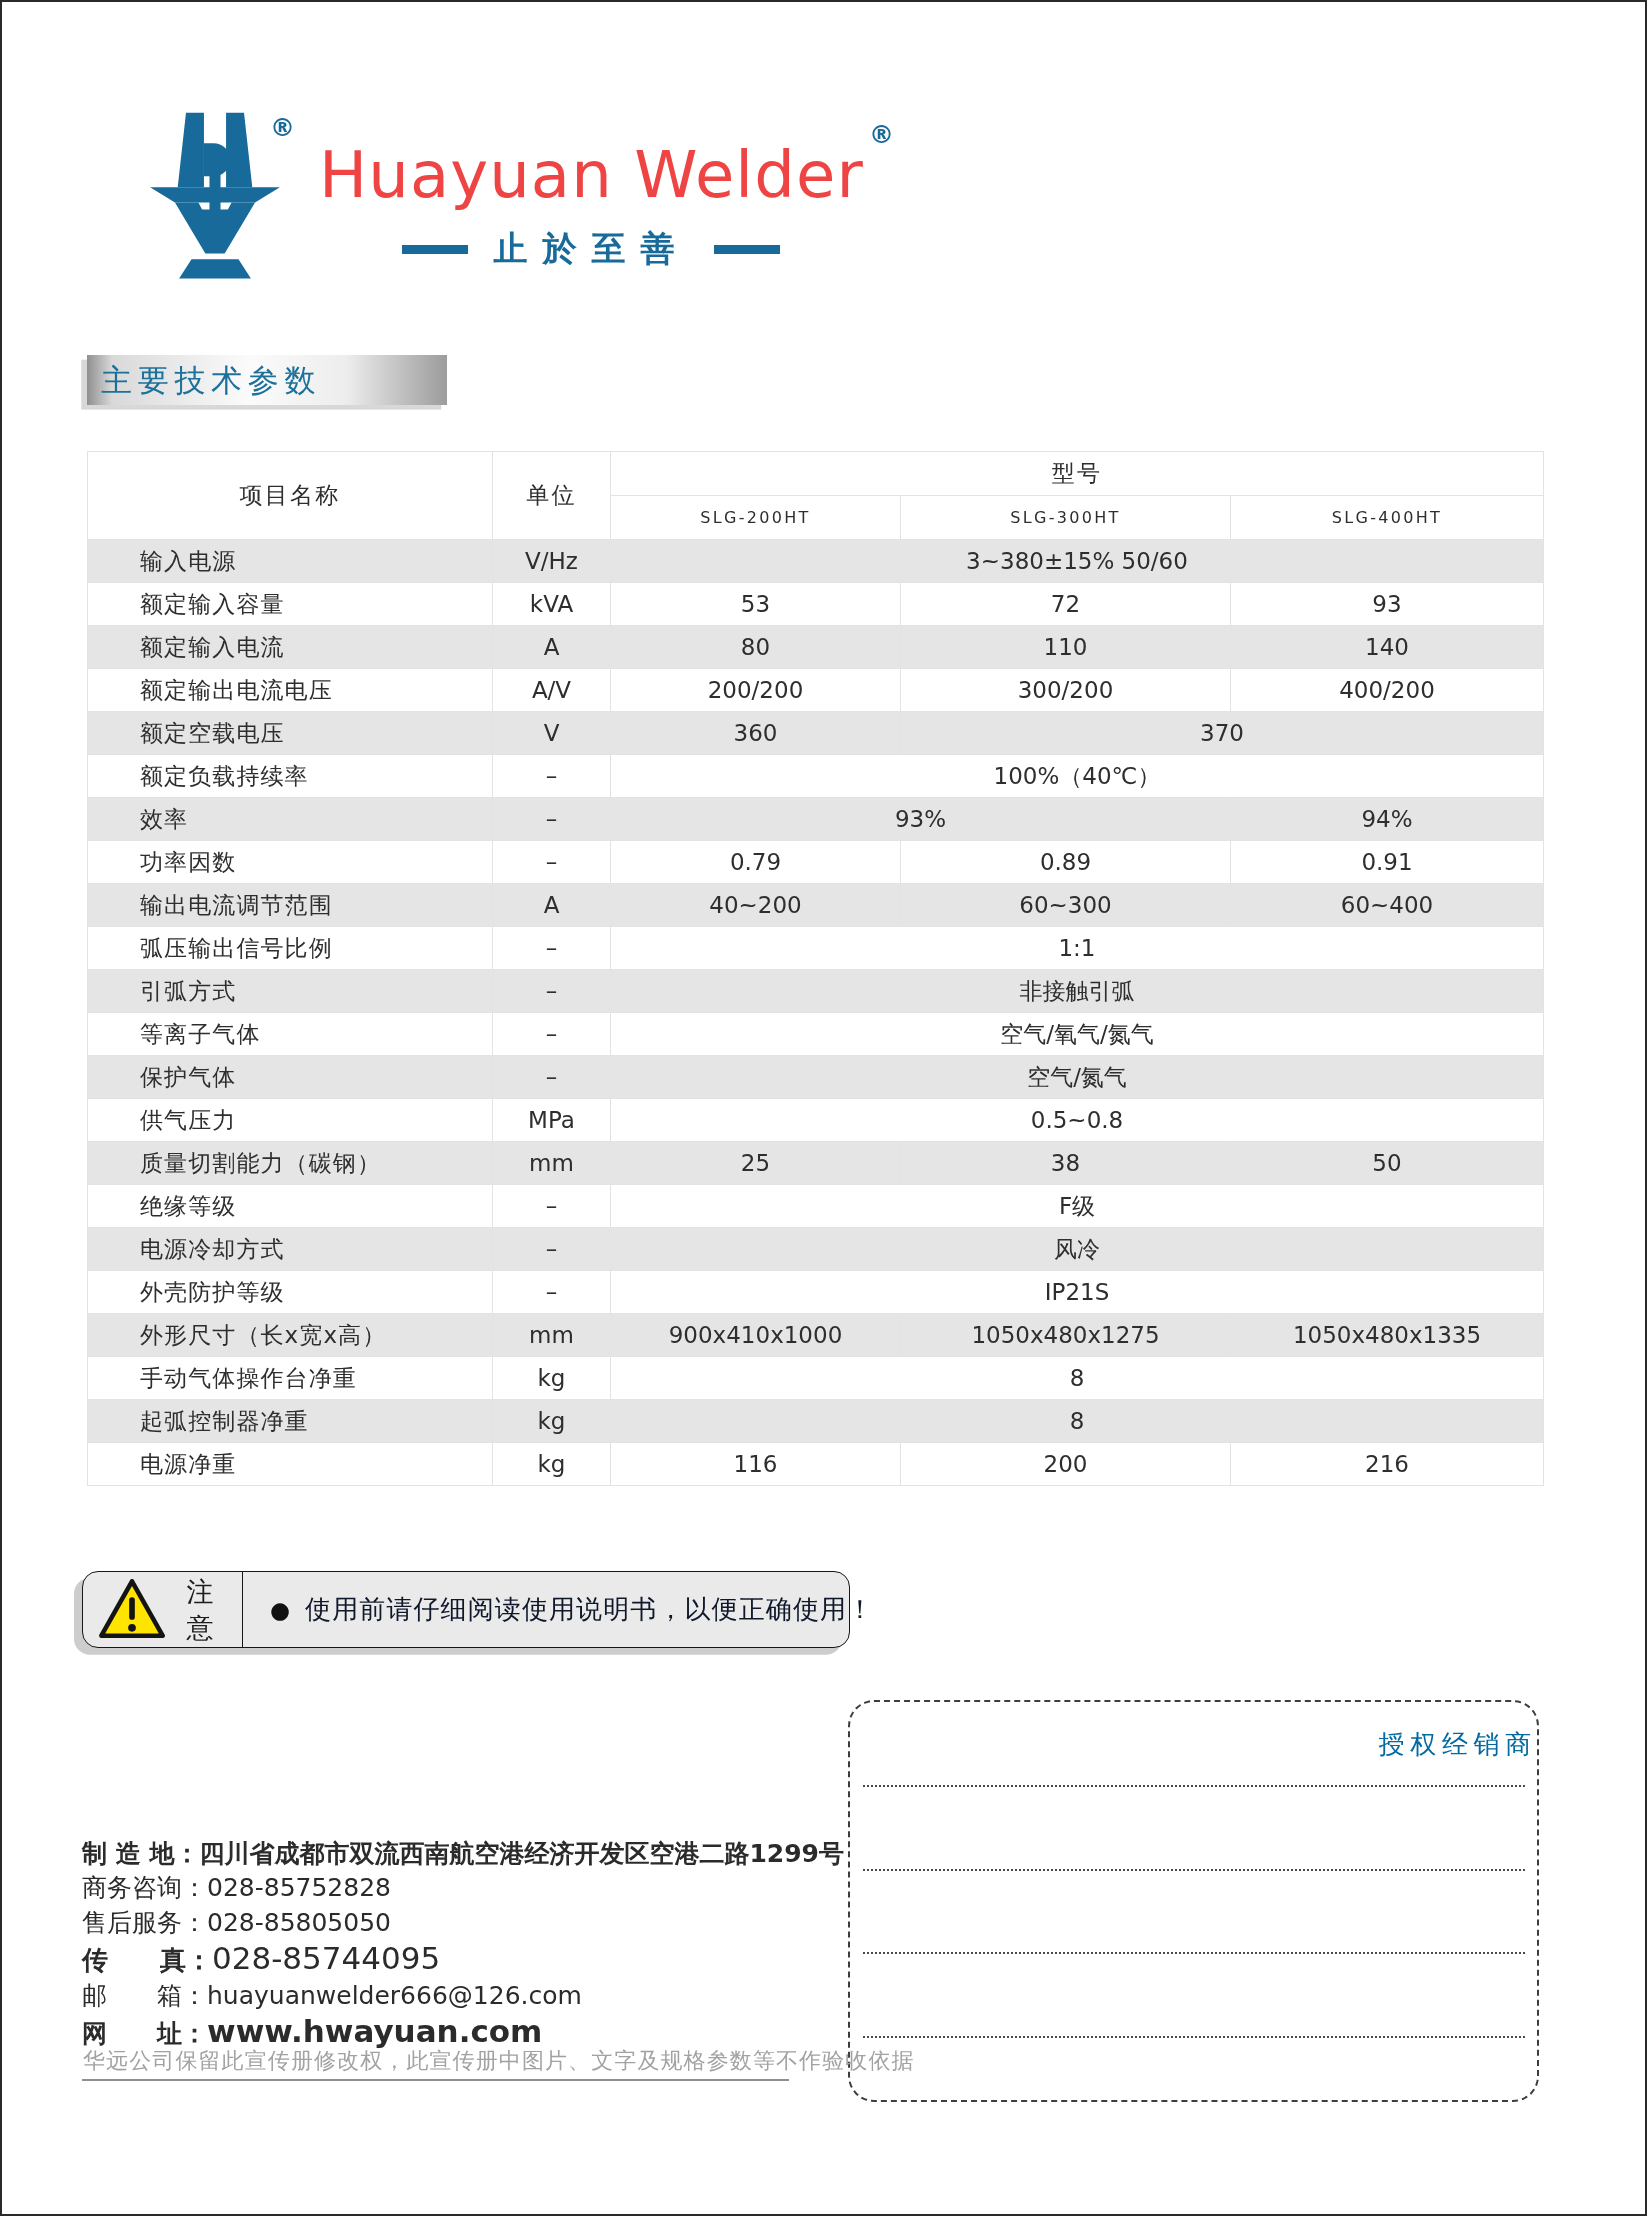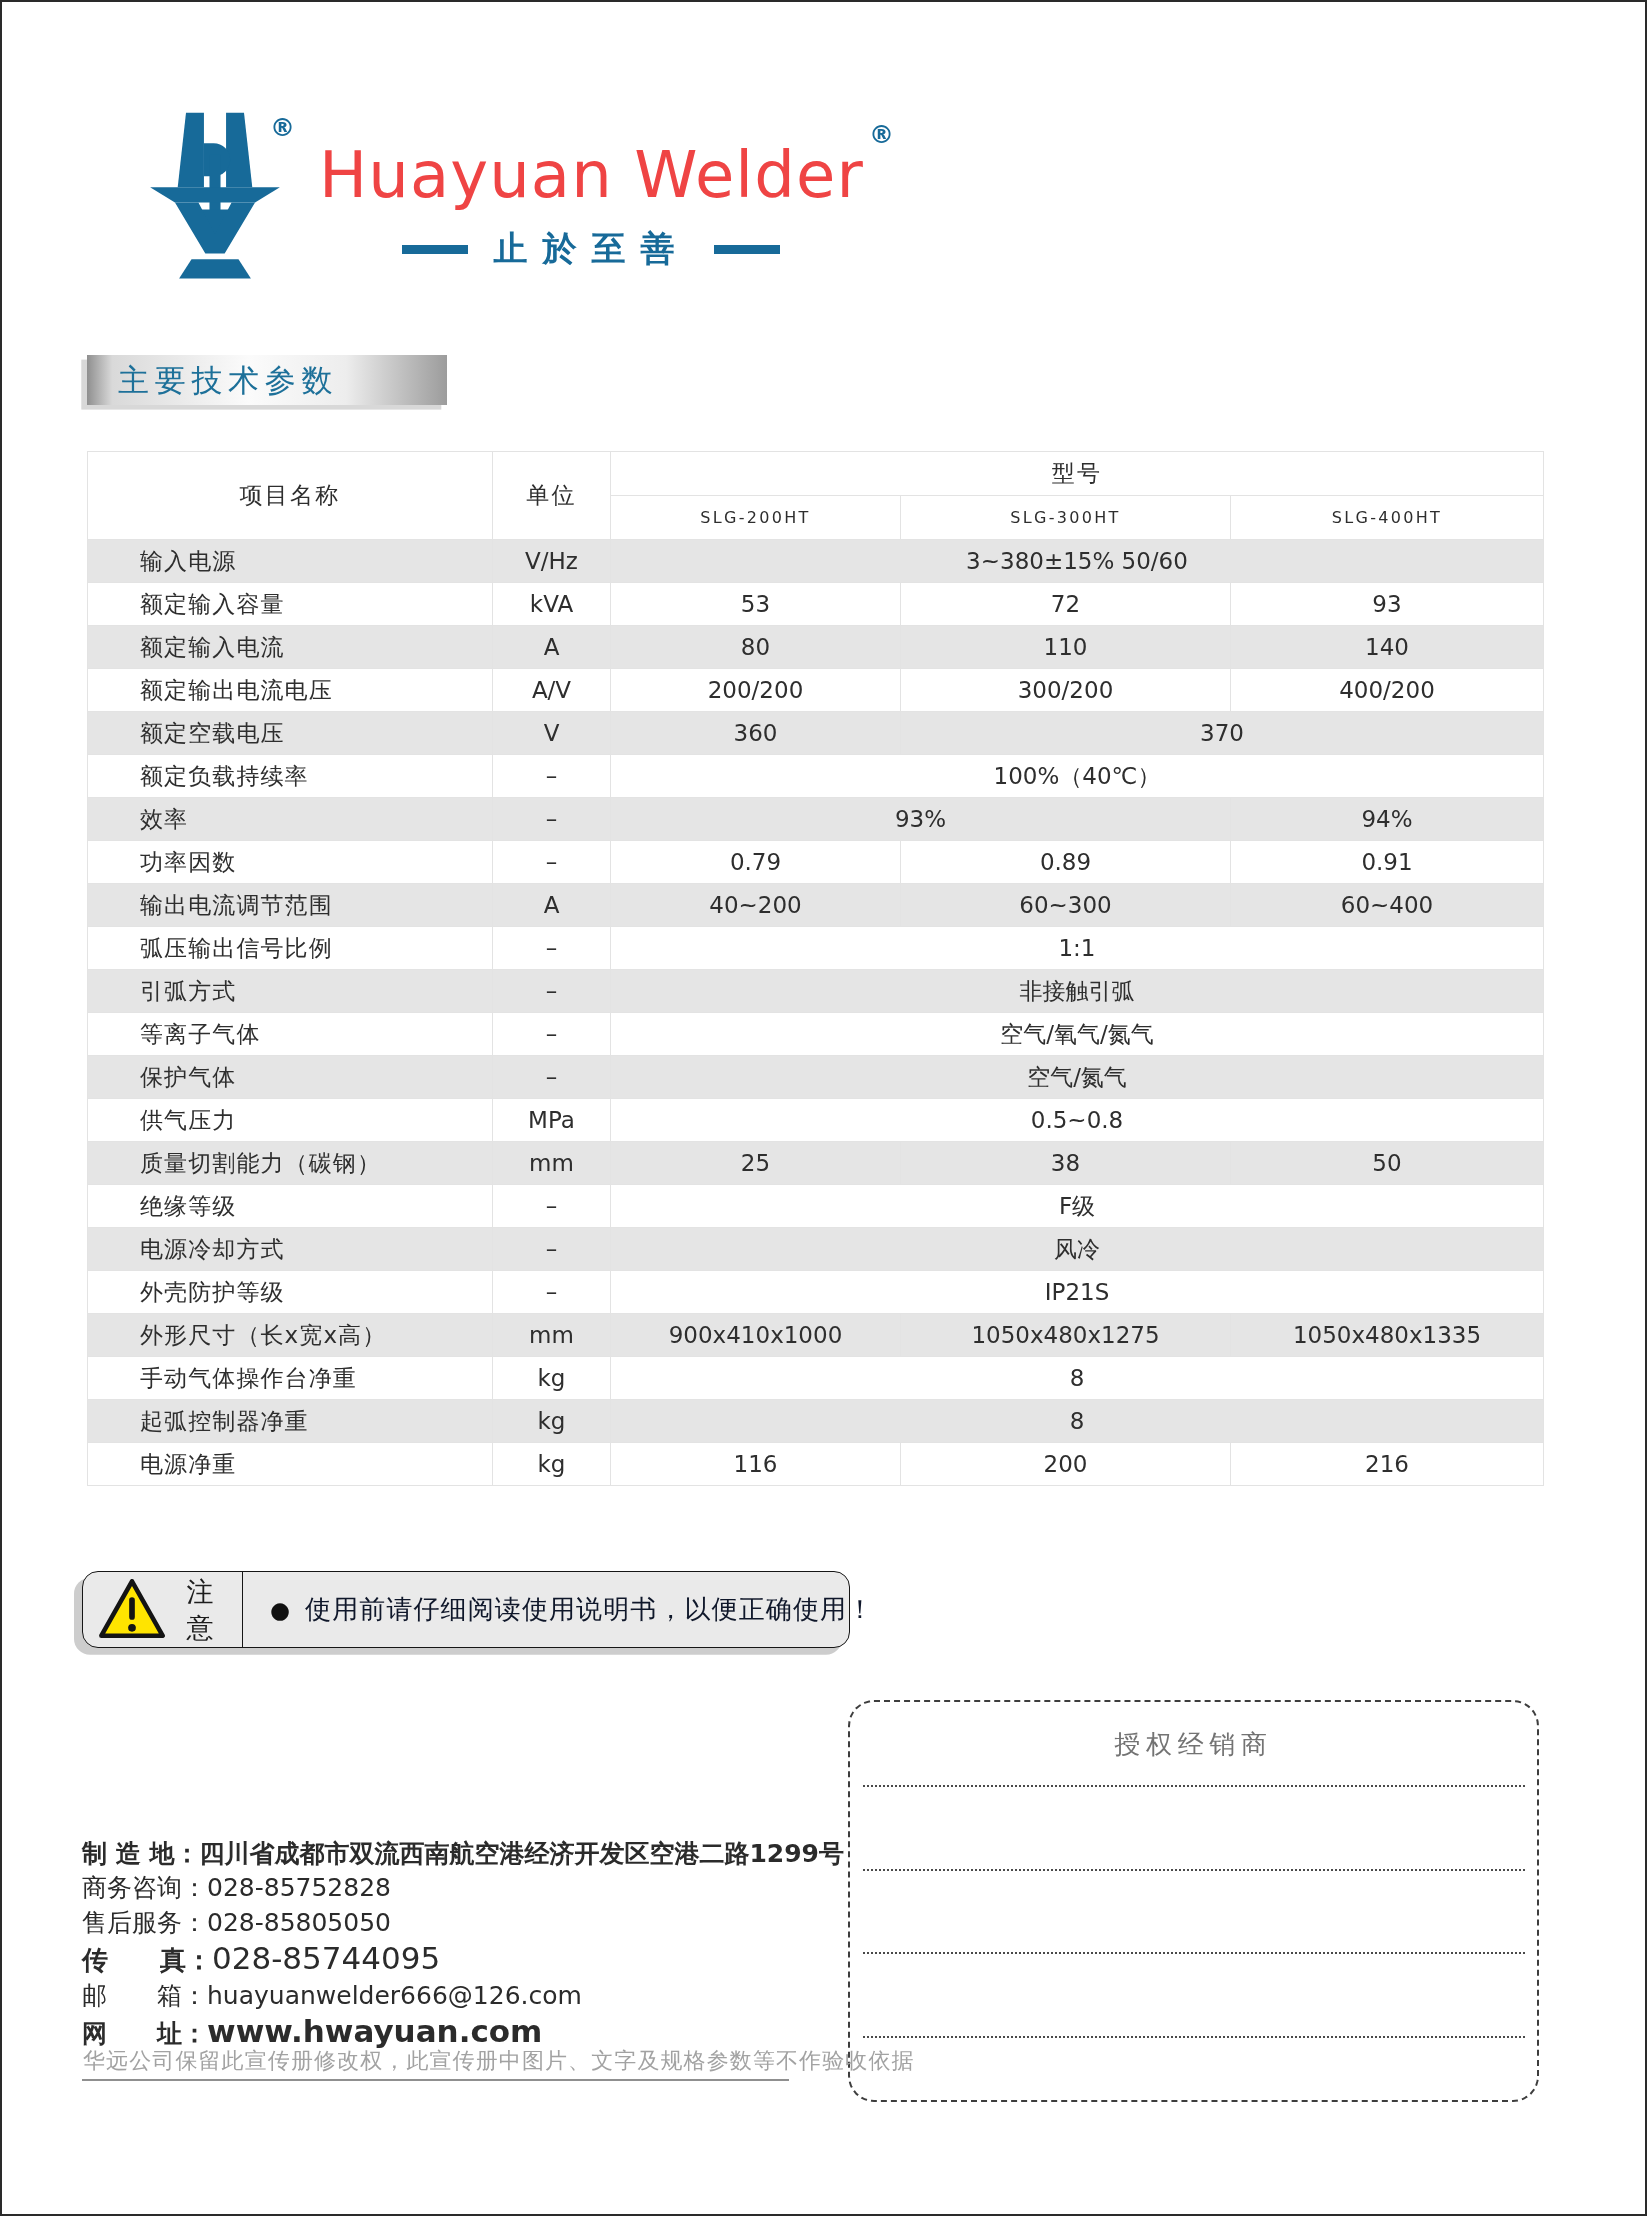--- a/index.html
+++ b/index.html
@@ -25,21 +25,21 @@
   .reg-mark.mark-r2{position:absolute;right:-30px;top:10.2px;font-size:25px;}
   .tagline-row{display:flex;align-items:center;justify-content:center;margin-top:19.4px;}
   .tagline-dash{width:66px;height:9.7px;background:#176a99;}
   .tagline{font-size:34px;color:#176a99;letter-spacing:15px;margin:0 25px;font-weight:600;}
 
   
   .banner{
     position:absolute;left:85px;top:353px;width:360px;height:50px;
     background:linear-gradient(90deg,#8f8f8f 0%,#d9d9d9 7%,#fbfbfb 45%,#ededed 72%,#9c9c9c 100%);
     box-shadow:-5.7px 4.6px 0 #d8d8d8;
-    line-height:50px;padding-left:31px;box-sizing:border-box;
+    line-height:50px;padding-left:14px;box-sizing:border-box;
   }
   .banner-title{font-size:31px;color:#1d7099;letter-spacing:5.7px;}
 
   
   .spec-table{
     position:absolute;left:85px;top:449px;width:1455px;
     border-collapse:collapse;table-layout:fixed;
     font-size:23px;color:#2e2e2e;
   }
   .spec-table td,.spec-table th{
@@ -67,21 +67,21 @@
   .notice-divider{align-self:stretch;border-left:1.7px solid #161616;margin-left:25px;}
   .notice-bullet{font-size:23px;color:#111;margin-left:27px;}
   .notice-text{font-size:26px;color:#0f172a;letter-spacing:1.1px;margin-left:15px;white-space:nowrap;}
 
   
   .dealer{
     position:absolute;left:846px;top:1698px;width:691px;height:402px;
     border:2.8px dashed #3d3d3d;border-radius:26px;box-sizing:border-box;
   }
   .dealer-title{
-    text-align:center;margin-top:25px;font-size:26px;color:#737373;letter-spacing:5.7px;
+    text-align:right;margin-top:25px;font-size:26px;color:#0369a1;letter-spacing:5.7px;
   }
   .dealer-line{position:absolute;left:12.5px;right:12.5px;border-top:2.8px dotted #4a4a4a;}
   .dealer-line.l1{top:83px}.dealer-line.l2{top:167px}
   .dealer-line.l3{top:250px}.dealer-line.l4{top:334px}
 
   
   .contact{position:absolute;left:80px;top:1836px;}
   .contact-line{display:flex;align-items:baseline;line-height:32px;margin-bottom:2.3px;white-space:nowrap;}
   .contact-line .c-label{font-size:25px;white-space:pre;}
   .contact-line .c-value{font-size:25px;}

